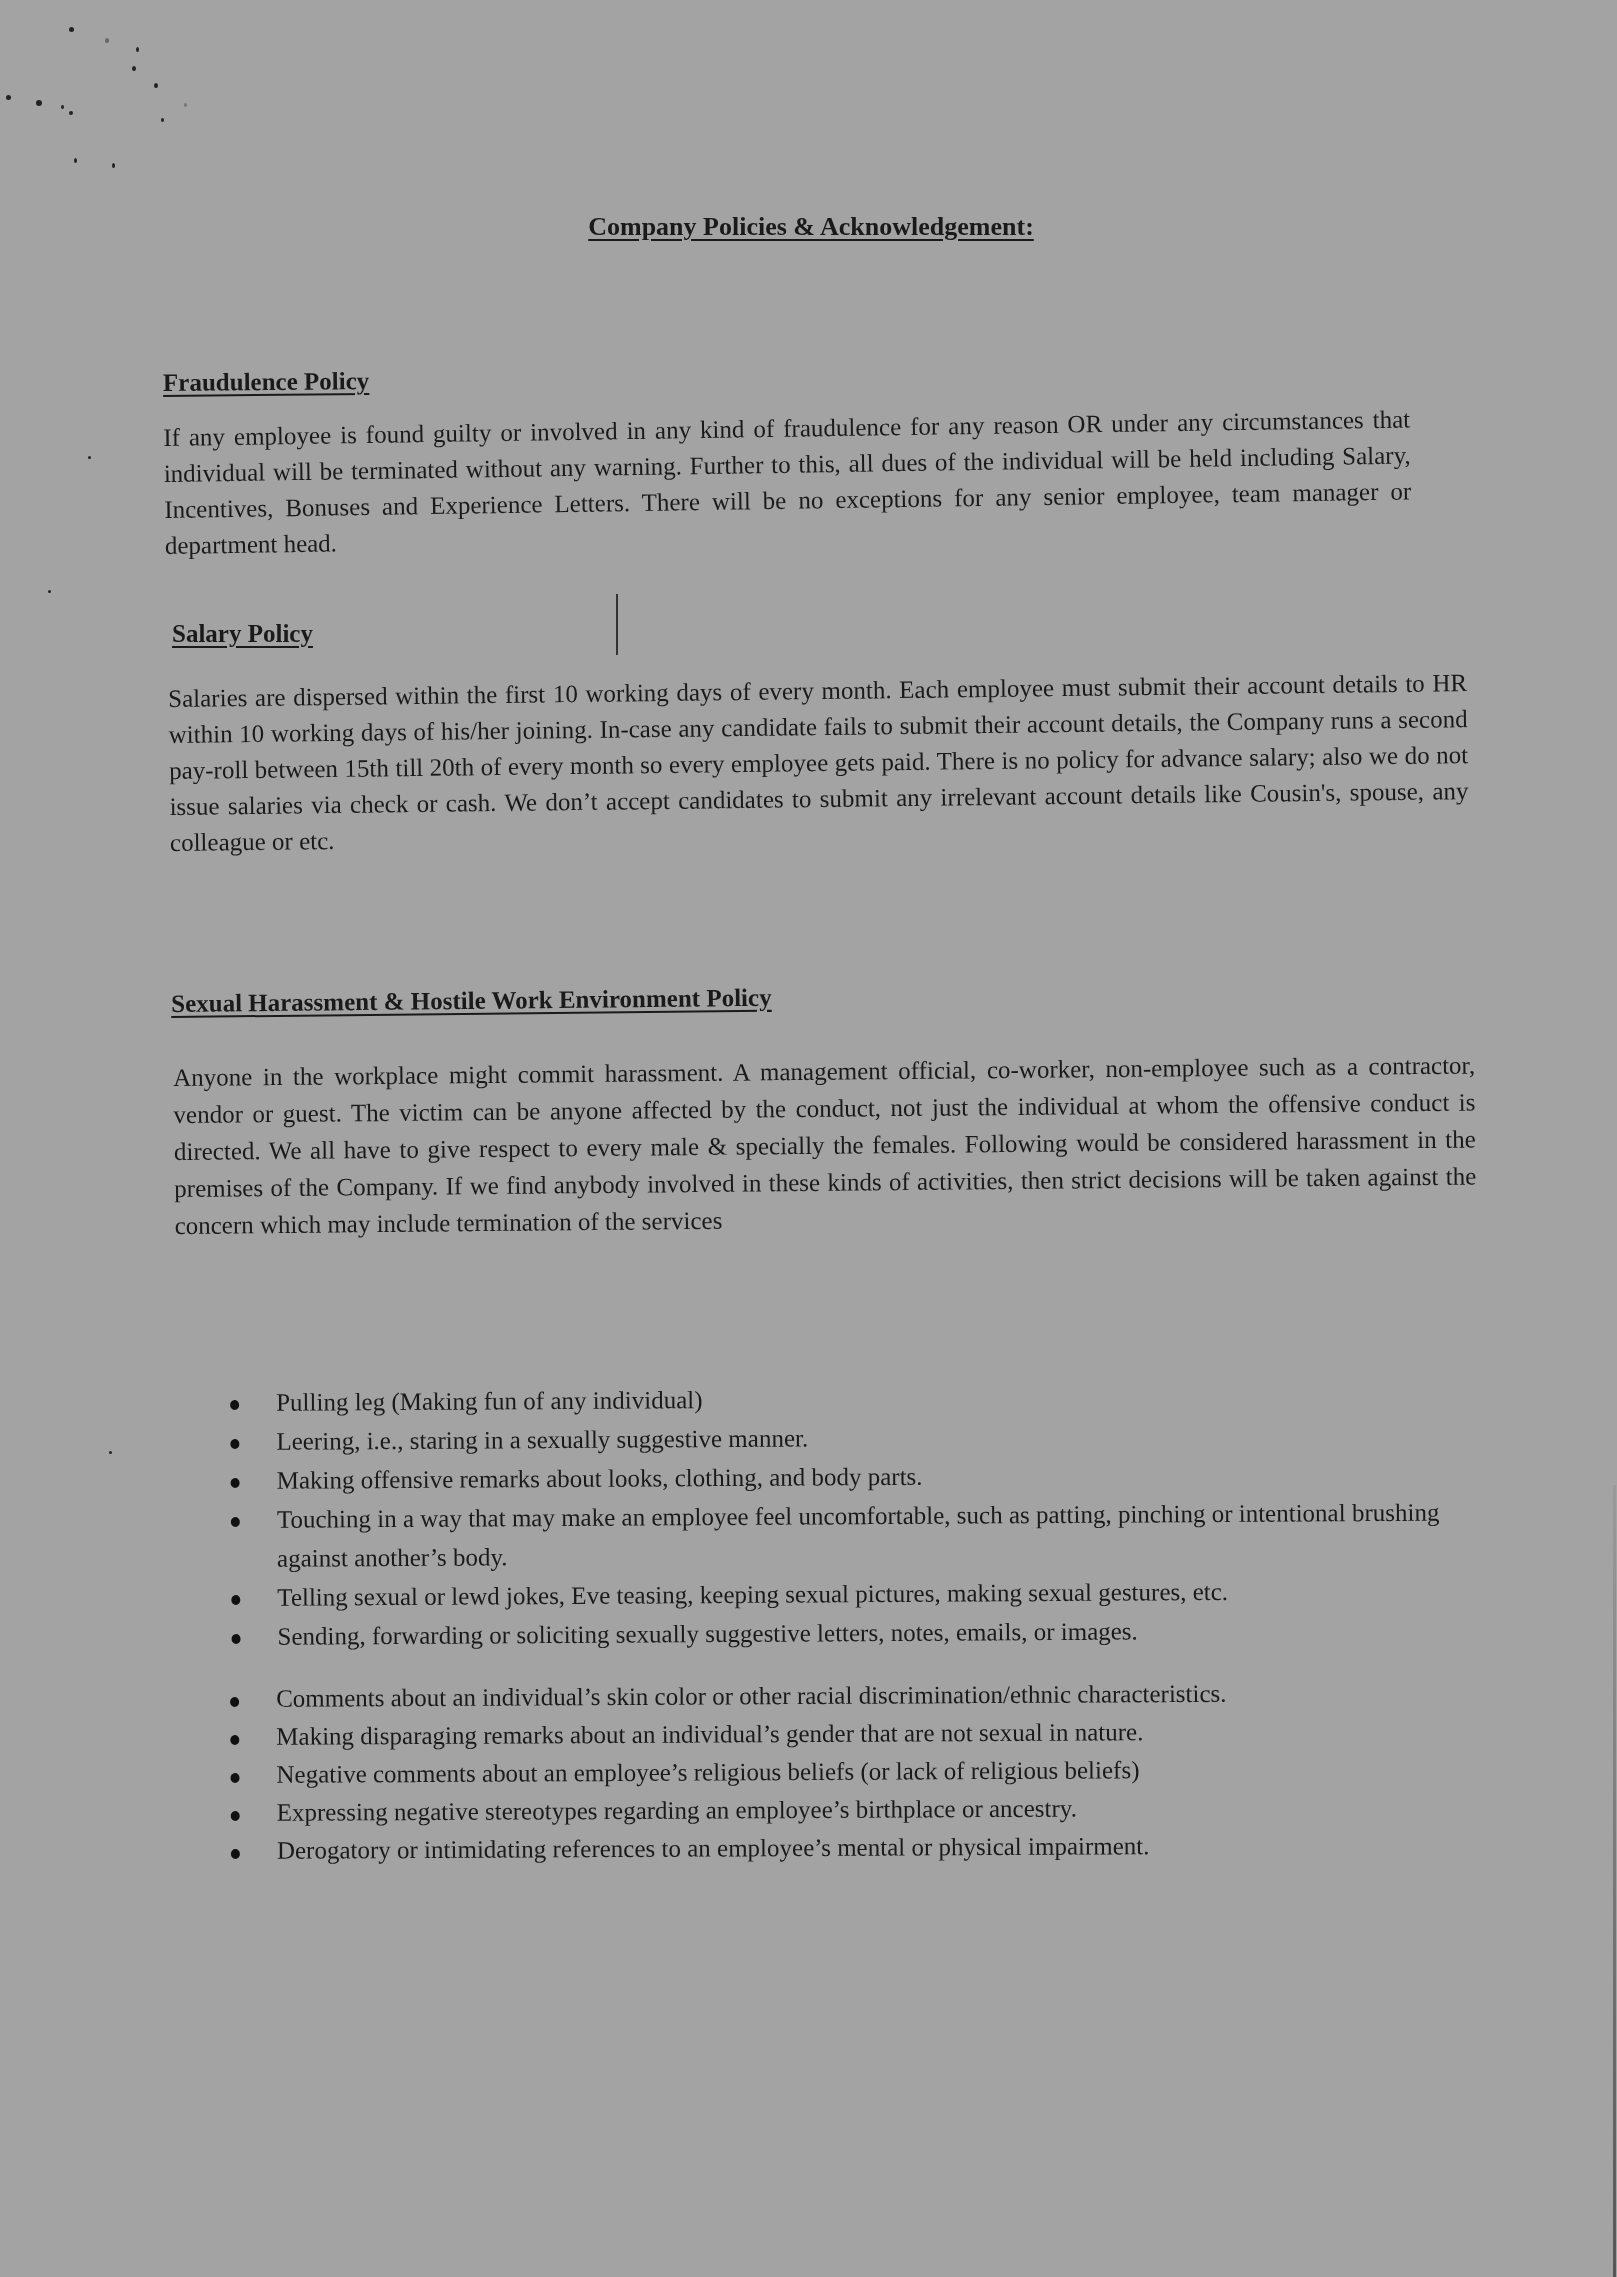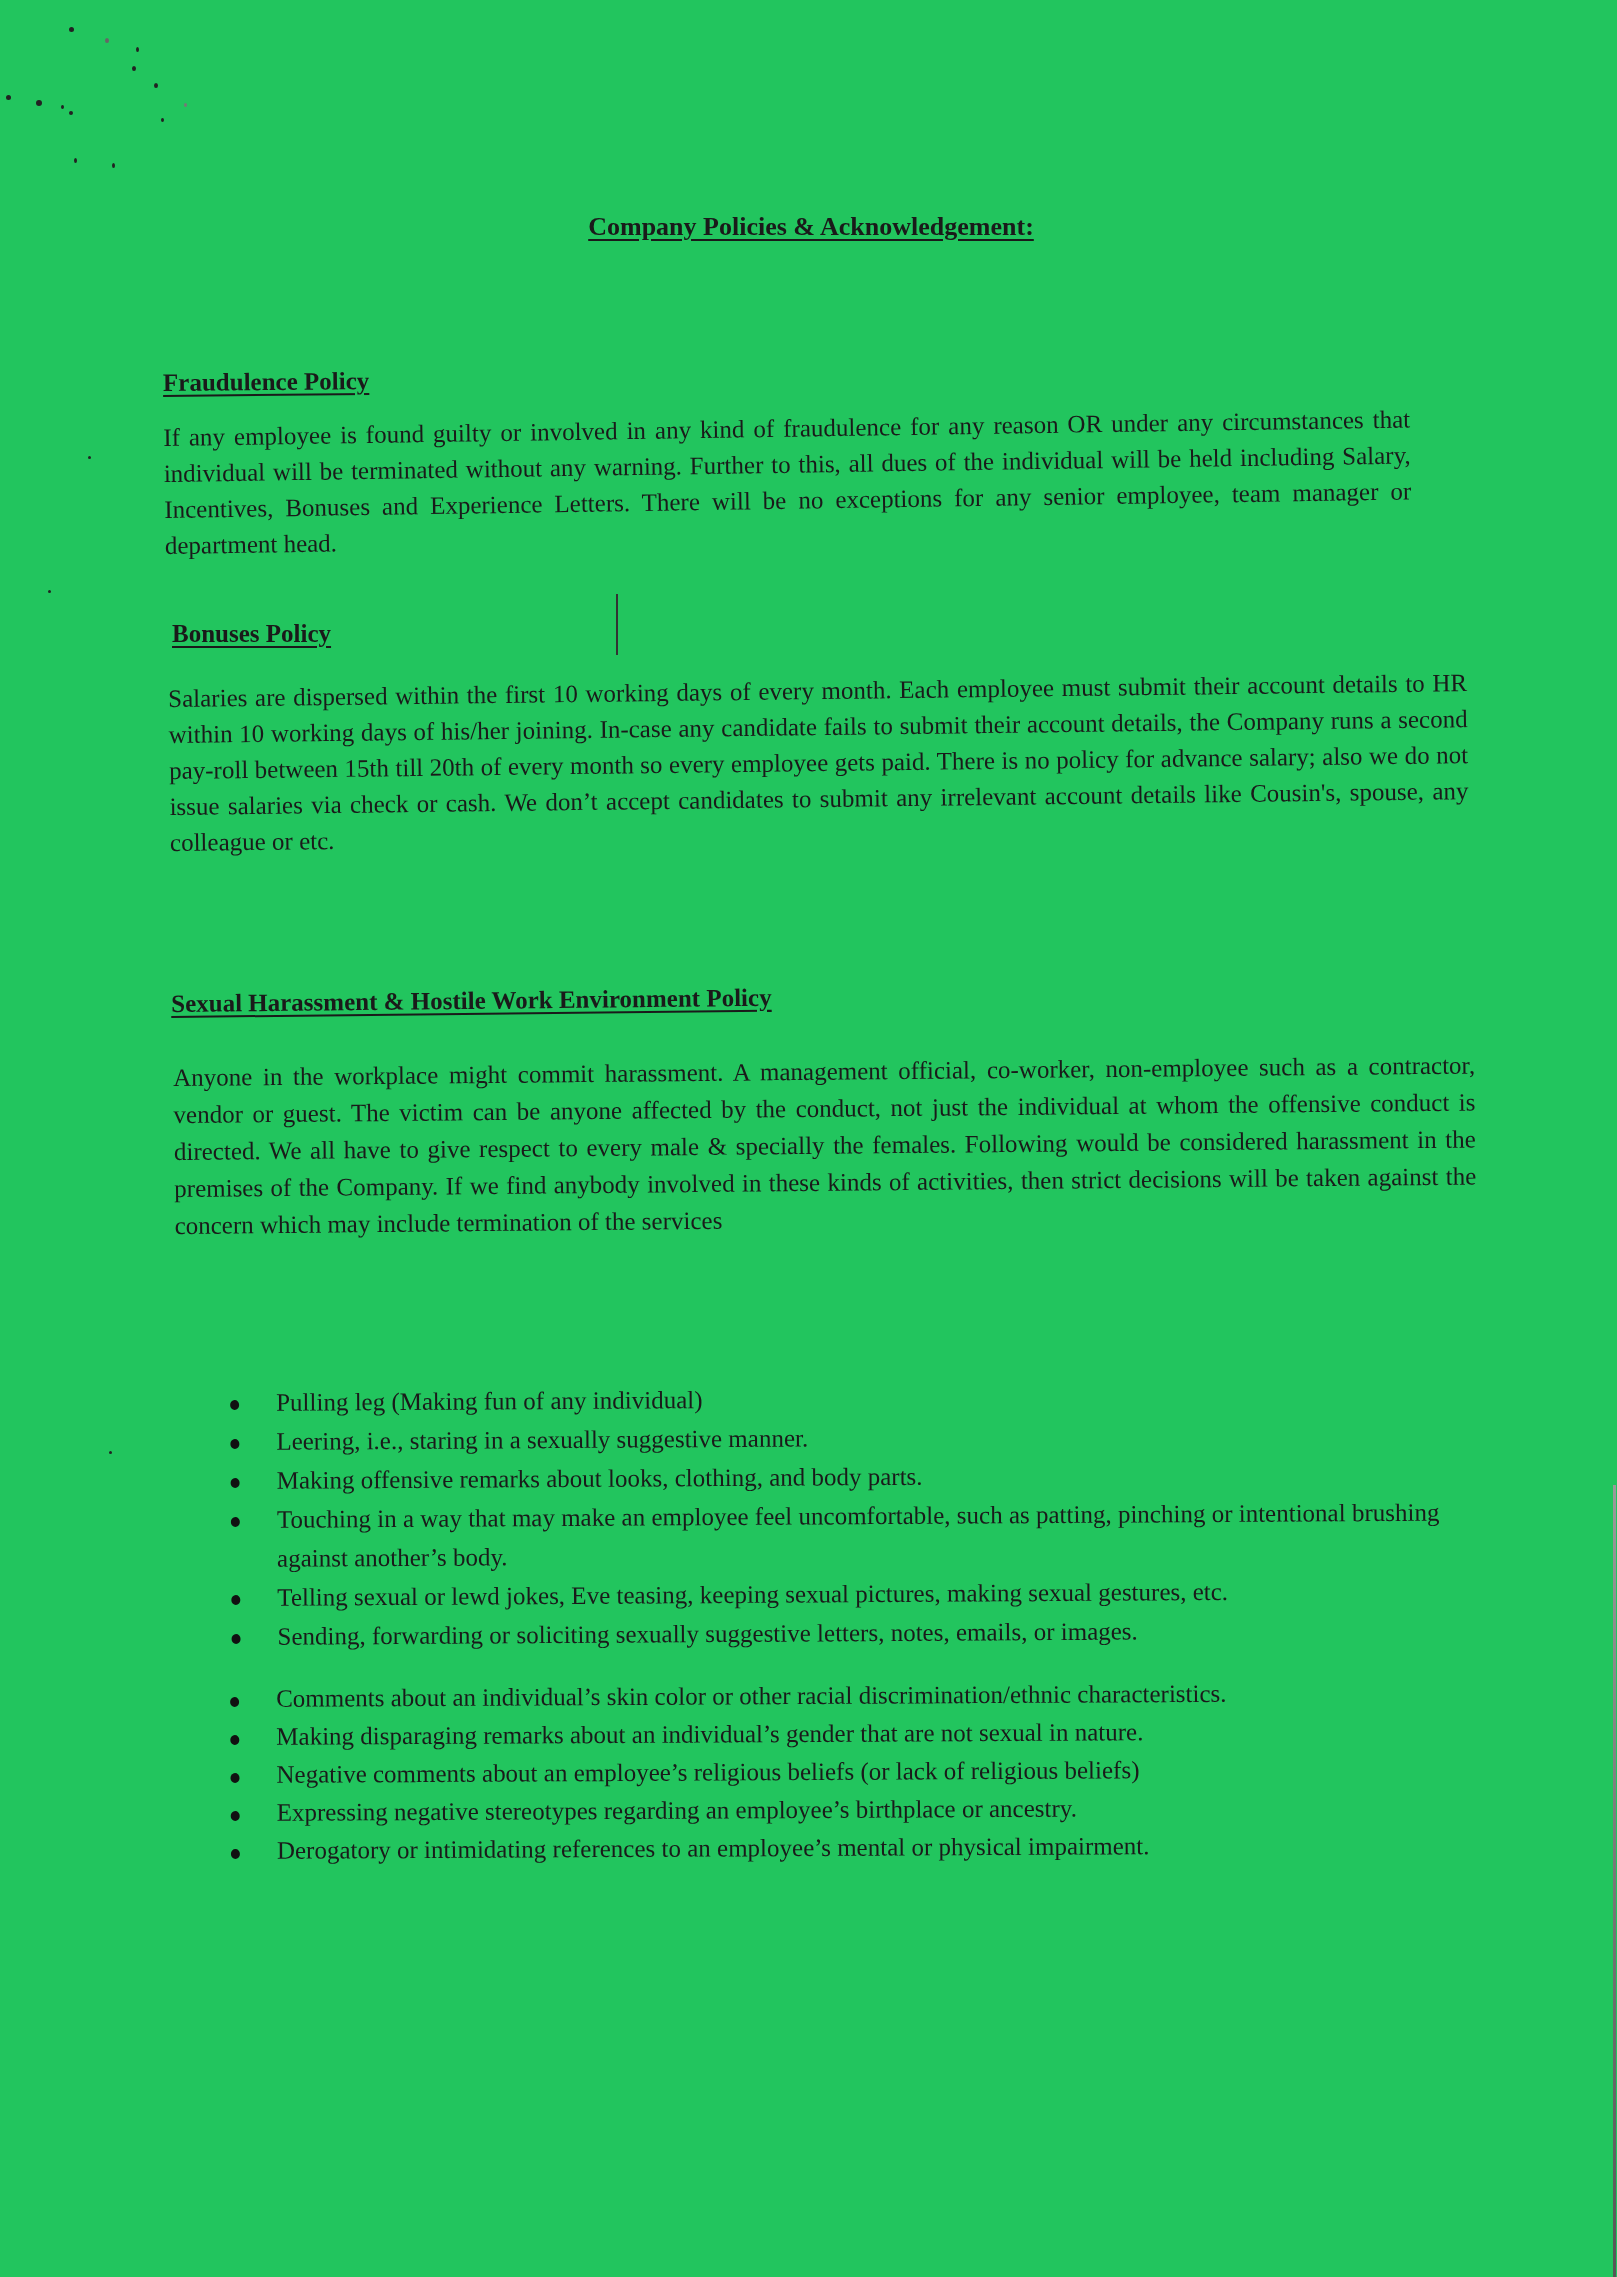--- a/index.html
+++ b/index.html
@@ -12,21 +12,21 @@
       height: 2277px;
       position: relative;
       overflow: hidden;
       font-family: "Liberation Serif", "DejaVu Serif", serif;
       color: #1a1a1a;
     }
     .page {
       position: absolute;
       left: 0; top: 0;
       width: 1618px; height: 2277px;
-      background: #22c55e;
+      background: #a3a3a3;
     }
     
     .speck {
       position: absolute;
       background: #222;
       border-radius: 50%;
     }
     .right-edge {
       position: absolute;
       top: 1485px;
@@ -124,21 +124,21 @@
   <div class="right-edge"></div>
 
   <div class="title">Company Policies &amp; Acknowledgement:</div>
 
   <section>
     <div class="heading" style="left:163px;top:368px;transform:rotate(-0.5deg);">Fraudulence Policy</div>
     <p class="para slant-a" style="left:163px;top:420px;width:1247px;margin:0;">If any employee is found guilty or involved in any kind of fraudulence for any reason OR under any circumstances that individual will be terminated without any warning. Further to this, all dues of the individual will be held including Salary, Incentives, Bonuses and Experience Letters. There will be no exceptions for any senior employee, team manager or department head.</p>
   </section>
 
   <section>
-    <div class="heading" style="left:172px;top:620px;">Bonuses Policy</div>
+    <div class="heading" style="left:172px;top:620px;">Salary Policy</div>
     <p class="para slant-b" style="left:168px;top:681px;width:1299px;margin:0;">Salaries are dispersed within the first 10 working days of every month. Each employee must submit their account details to HR within 10 working days of his/her joining. In-case any candidate fails to submit their account details, the Company runs a second pay-roll between 15th till 20th of every month so every employee gets paid. There is no policy for advance salary; also we do not issue salaries via check or cash. We don’t accept candidates to submit any irrelevant account details like Cousin's, spouse, any colleague or etc.</p>
   </section>
 
   <section>
     <div class="heading" style="left:171px;top:990px;transform:rotate(-0.6deg);transform-origin:left top;">Sexual Harassment &amp; Hostile Work Environment Policy</div>
     <p class="para slant-c" style="left:173px;top:1059px;width:1302px;margin:0;line-height:37px;">Anyone in the workplace might commit harassment. A management official, co-worker, non-employee such as a contractor, vendor or guest. The victim can be anyone affected by the conduct, not just the individual at whom the offensive conduct is directed. We all have to give respect to every male &amp; specially the females. Following would be considered harassment in the premises of the Company. If we find anybody involved in these kinds of activities, then strict decisions will be taken against the concern which may include termination of the services</p>
 
     <ul class="bullets" style="left:230px;top:1383px;width:1247px;transform:rotate(-0.35deg);transform-origin:left top;">
       <li>Pulling leg (Making fun of any individual)</li>
       <li>Leering, i.e., staring in a sexually suggestive manner.</li>

